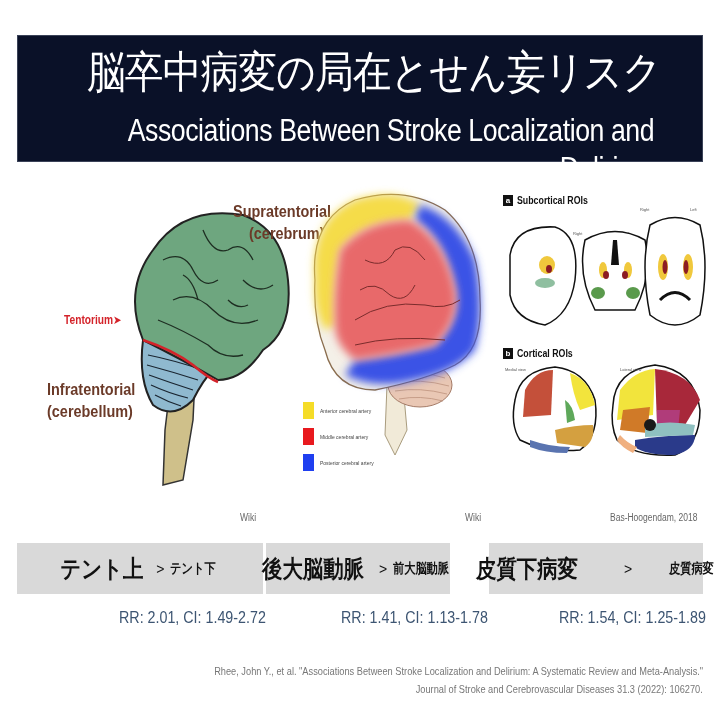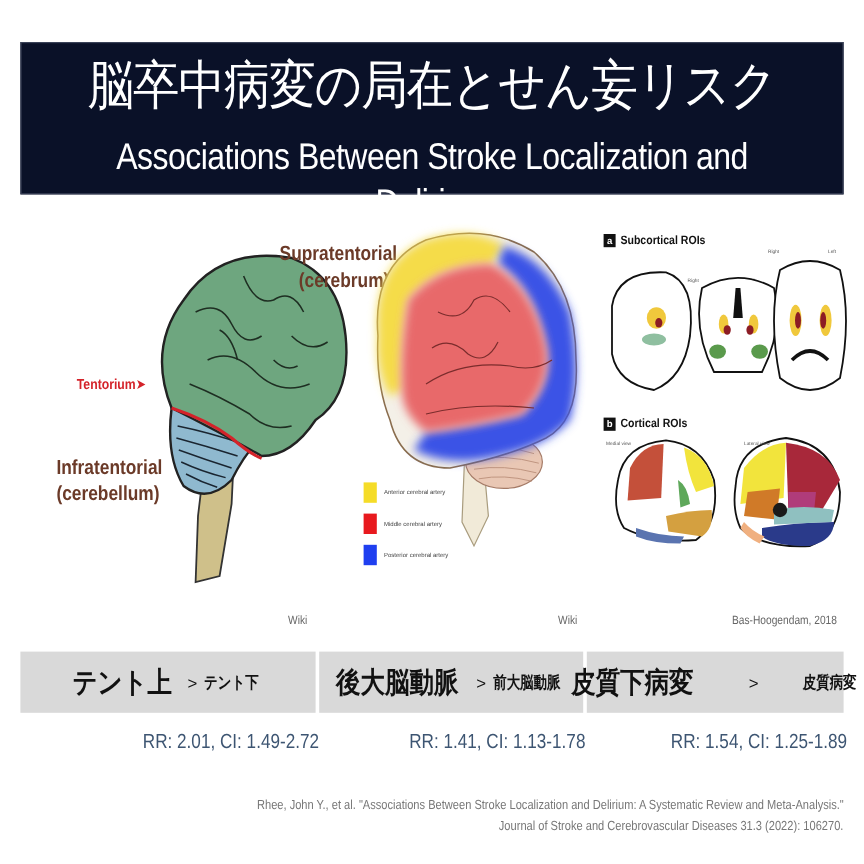--- a/index.html
+++ b/index.html
@@ -2,21 +2,21 @@
 <html><head>
 <meta charset="utf-8">
 <style>
   * { box-sizing: border-box; margin: 0; padding: 0; }
   html, body { width: 720px; height: 720px; background: #ffffff; overflow: hidden; }
   body { position: relative; font-family: "Liberation Sans", "DejaVu Sans", sans-serif; }
 
   .banner {
     position: absolute; left: 17px; top: 35px; width: 686px; height: 127px;
     background: #0a1128; border: 1px solid #3a4258;
-    color: #ffffff; text-align: center;
+    color: #ffffff; text-align: right;
   }
   .banner .jp {
     position: absolute; left: 0; right: 0; top: 8px;
     font-family: "DejaVu Sans", sans-serif; font-weight: 300;
     font-size: 44px; line-height: 56px; letter-spacing: -1px;
     transform: scaleX(0.88);
   }
   .banner .en {
     position: absolute; left: 0; right: 0; top: 76px;
     font-family: "Liberation Sans", sans-serif;
@@ -217,21 +217,21 @@
   <div class="tiny" style="left:10px; top:182px;">Medial view</div>
   <div class="tiny" style="left:125px; top:182px;">Lateral view</div>
 </div>
 <div class="caption" style="left:610px;">Bas-Hoogendam, 2018</div>
 
 <div class="cmp-box" style="left:17px; width:246px;">
   <span class="cmp-main">テント上</span>
   <span class="cmp-gt">&gt;</span>
   <span class="cmp-sub">テント下</span>
 </div>
-<div class="cmp-box" style="left:266px; width:220px;">
+<div class="cmp-box" style="left:266px; width:184px;">
   <span class="cmp-main">後大脳動脈</span>
   <span class="cmp-gt">&gt;</span>
   <span class="cmp-sub">前大脳動脈</span>
 </div>
 <div class="cmp-box" style="left:489px; width:214px;gap:37px;">
   <span class="cmp-main">皮質下病変</span>
   <span class="cmp-gt">&gt;</span>
   <span class="cmp-sub">皮質病変</span>
 </div>
 

